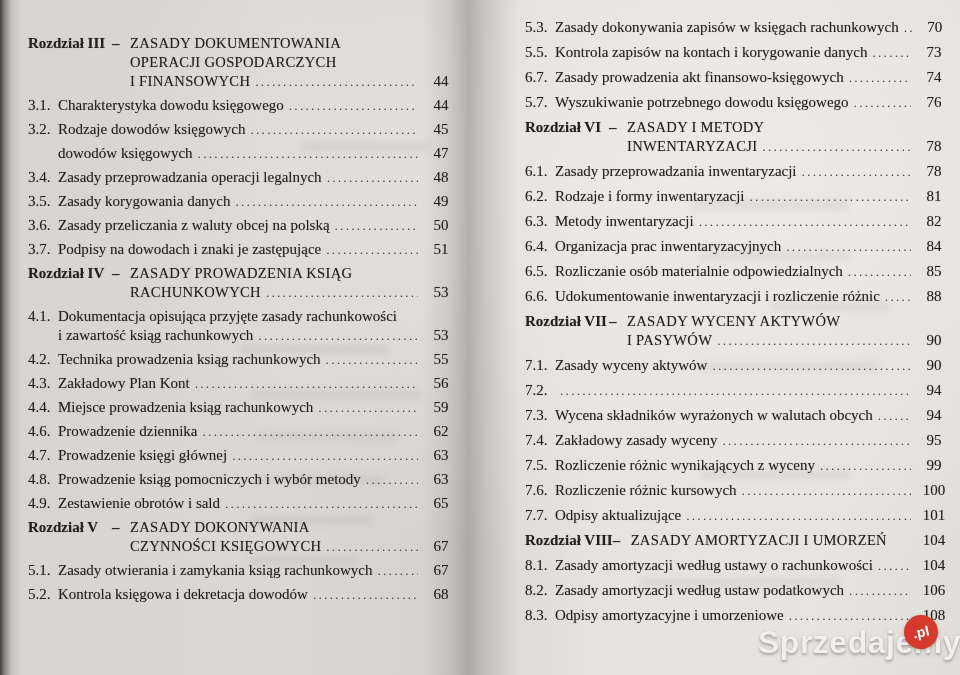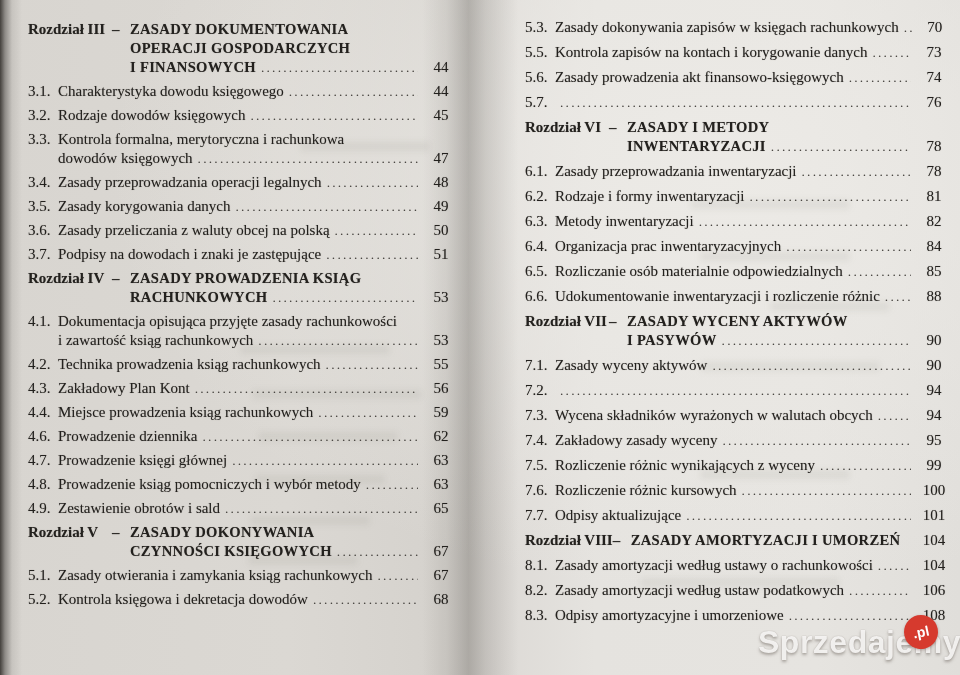--- a/index.html
+++ b/index.html
@@ -8,36 +8,36 @@
     font-family:"Liberation Serif","DejaVu Serif",serif;
     color:#23211e;
     background:
       linear-gradient(90deg, #43403c 0px, rgba(80,77,73,0.55) 5px, rgba(120,117,112,0.18) 12px, rgba(120,117,112,0) 22px),
       linear-gradient(90deg, rgba(0,0,0,0) 44%, rgba(70,66,60,0.10) 46.5%, rgba(70,66,60,0.30) 48.8%, rgba(70,66,60,0.16) 50.6%, rgba(0,0,0,0) 54%),
       radial-gradient(ellipse at 75% 25%, #eceae6 0%, rgba(236,234,230,0) 60%),
       linear-gradient(90deg, #d8d5d0 0%, #dbd8d3 30%, #d5d2cd 46%, #dddad6 52%, #e5e3df 62%, #e6e4e0 85%, #e0deda 100%);
   }
   .page{position:absolute;top:0;}
   .page-inner{position:relative;}
-  .pageL{left:28px;top:17px;width:430px;}
+  .pageL{left:28px;top:31px;width:430px;}
   .pageR{left:525px;top:18px;width:426px;}
   .row{margin:0 0 5px 0;}
   .loose .row{margin-bottom:6px;}
   .row.chapter{margin-top:3px;}
   .line{display:flex;align-items:baseline;}
   .txt,.num,.ch-label,.ch-dash,.ch-title,.pg{
     font-size:15px;line-height:19px;white-space:nowrap;
     text-shadow:0 0 1px rgba(60,55,50,0.35);
   }
   .num{display:inline-block;min-width:30px;flex:0 0 auto;}
   .num-indent{display:inline-block;min-width:30px;flex:0 0 auto;}
   .ch-label{font-weight:bold;display:inline-block;min-width:84px;flex:0 0 auto;}
   .ch-dash{font-weight:bold;display:inline-block;min-width:18px;flex:0 0 auto;}
   .ch-indent{display:inline-block;min-width:102px;flex:0 0 auto;}
-  .ch-title{font-weight:bold;font-size:14.6px;letter-spacing:0.3px;}
+  .ch-title{font-weight:normal;font-size:14.6px;letter-spacing:0.3px;}
   .leader{flex:1 1 8px;min-width:8px;overflow:hidden;white-space:nowrap;margin:0 6px 0 5px;color:#45423e;}
   .leader::after{content:"..........................................................................................................";letter-spacing:2.2px;font-size:13.5px;}
   .spacer{flex:1 1 8px;}
   .pg{flex:0 0 auto;min-width:34px;text-align:center;}
   .ghost{position:absolute;background:rgba(122,116,108,0.10);filter:blur(3px);border-radius:4px;height:9px;pointer-events:none;}
   .wm-text{
     position:absolute;left:758px;top:624px;z-index:5;
     font-family:"Liberation Sans","DejaVu Sans",sans-serif;font-weight:bold;
     font-size:32px;letter-spacing:0.5px;
     color:rgba(251,250,248,0.90);
@@ -99,24 +99,20 @@
         <div class="row item">
           <div class="line">
             <span class="num">3.2.</span>
             <span class="txt">Rodzaje dowodów księgowych</span>
             <span class="leader"></span>
             <span class="pg">45</span>
           </div>
         </div>
         <div class="row item">
           <div class="line">
-            <span class="num">3.3.</span>
-            <span class="txt">Kontrola formalna, merytoryczna i rachunkowa</span>
-          </div>
-          <div class="line">
             <span class="num-indent"></span>
             <span class="txt">dowodów księgowych</span>
             <span class="leader"></span>
             <span class="pg">47</span>
           </div>
         </div>
         <div class="row item">
           <div class="line">
             <span class="num">3.4.</span>
             <span class="txt">Zasady przeprowadzania operacji legalnych</span>
@@ -274,29 +270,30 @@
         <div class="row item">
           <div class="line">
             <span class="num">5.5.</span>
             <span class="txt">Kontrola zapisów na kontach i korygowanie danych</span>
             <span class="leader"></span>
             <span class="pg">73</span>
           </div>
         </div>
         <div class="row item">
           <div class="line">
-            <span class="num">5.6.</span>
+            <span class="num">6.7.</span>
             <span class="txt">Zasady prowadzenia akt finansowo-księgowych</span>
             <span class="leader"></span>
             <span class="pg">74</span>
           </div>
         </div>
         <div class="row item">
           <div class="line">
             <span class="num">5.7.</span>
+            <span class="txt">Wyszukiwanie potrzebnego dowodu księgowego</span>
             <span class="leader"></span>
             <span class="pg">76</span>
           </div>
         </div>
         <div class="row chapter">
           <div class="line">
             <span class="ch-label">Rozdział VI</span>
             <span class="ch-dash">–</span>
             <span class="ch-title">ZASADY I METODY</span>
           </div>

